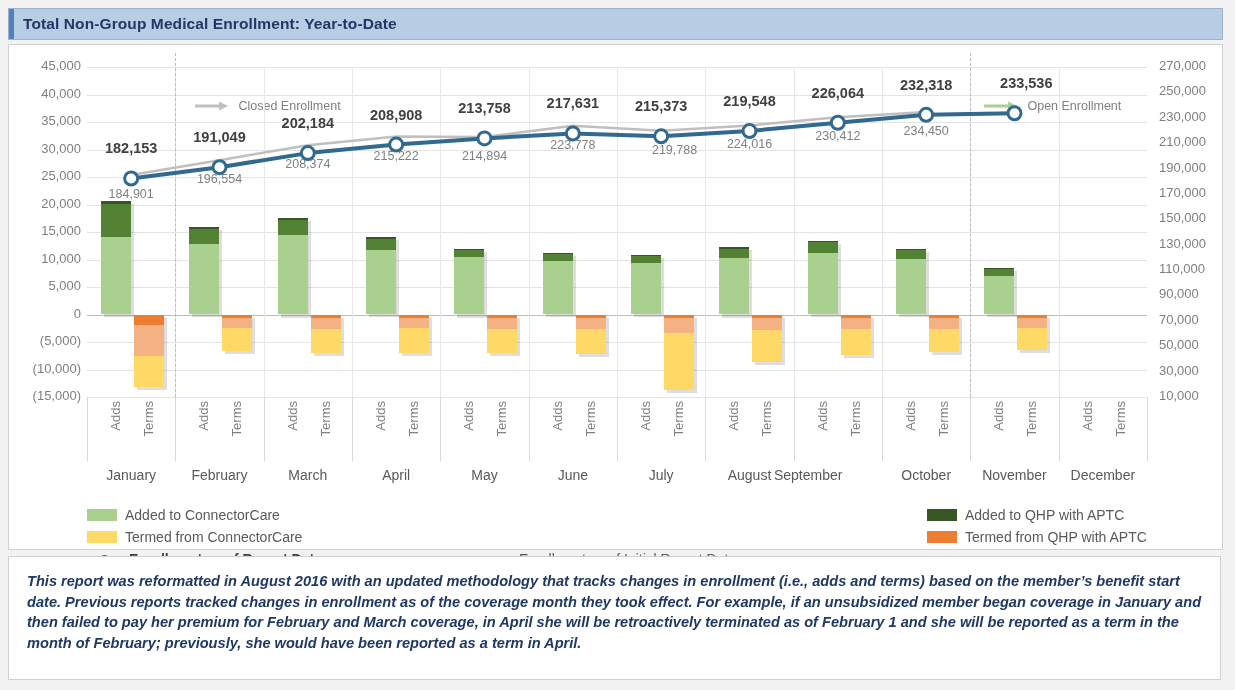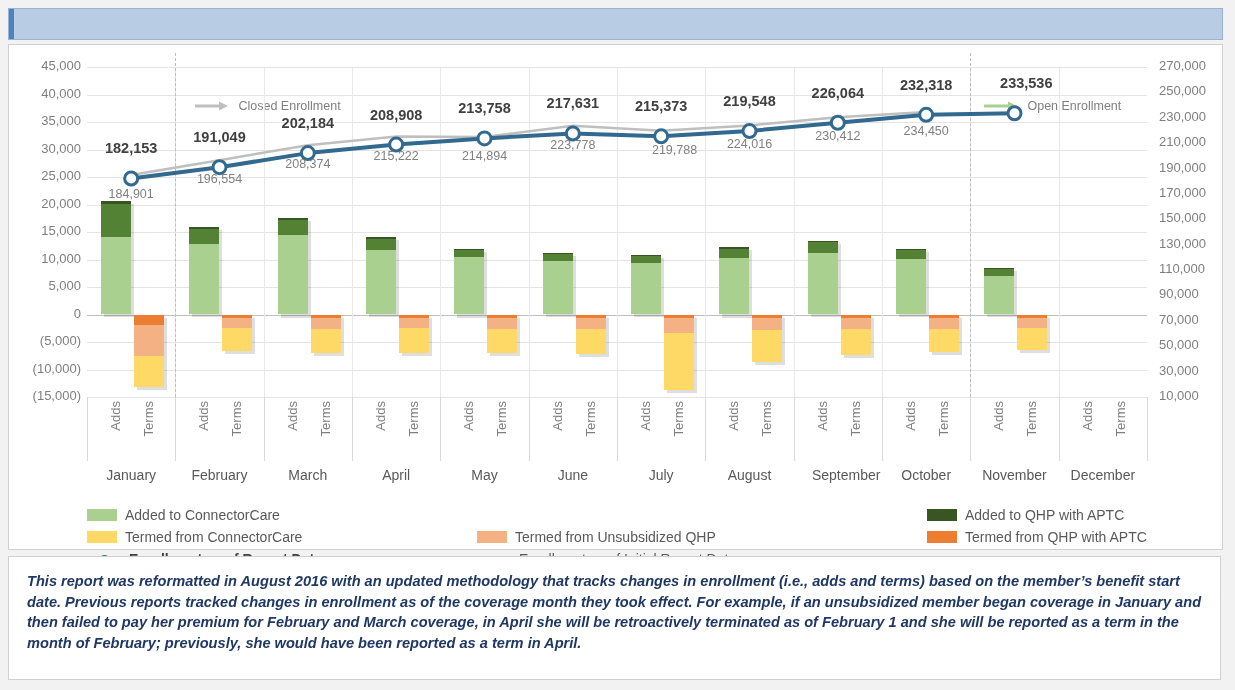--- a/index.html
+++ b/index.html
@@ -92,20 +92,21 @@
     color:#1f3864;
   }
 </style>
 </head>
 <body>
 
 <div class="page">
 
   <div class="titlebar">
     <span class="bar"></span>
+    <h1>Total Non-Group Medical Enrollment: Year-to-Date</h1>
   </div>
 
   <div class="chartpanel">
 
     <div id="left-axis">
         <div class="ylab-l" style="left: 8px; top: 13px;">45,000</div>
         <div class="ylab-l" style="left: 8px; top: 40.5px;">40,000</div>
         <div class="ylab-l" style="left: 8px; top: 68px;">35,000</div>
         <div class="ylab-l" style="left: 8px; top: 95.5px;">30,000</div>
         <div class="ylab-l" style="left: 8px; top: 123px;">25,000</div>
@@ -376,21 +377,21 @@
         <div class="adds-terms" style="left: 495.5px; top: 4px;">Terms</div>
         <div class="monthlab" style="left: 435.667px; width: 100.333px; top: 70px;">June</div>
         <div class="adds-terms" style="left: 551.15px; top: 4px;">Adds</div>
         <div class="adds-terms" style="left: 583.833px; top: 4px;">Terms</div>
         <div class="monthlab" style="left: 524px; width: 100.333px; top: 70px;">July</div>
         <div class="adds-terms" style="left: 639.483px; top: 4px;">Adds</div>
         <div class="adds-terms" style="left: 672.167px; top: 4px;">Terms</div>
         <div class="monthlab" style="left: 612.333px; width: 100.333px; top: 70px;">August</div>
         <div class="adds-terms" style="left: 727.817px; top: 4px;">Adds</div>
         <div class="adds-terms" style="left: 760.5px; top: 4px;">Terms</div>
-        <div class="monthlab" style="left: 709px; width: 100.333px; top: 70px;">September</div>
+        <div class="monthlab" style="left: 671px; width: 100.333px; top: 70px;">September</div>
         <div class="adds-terms" style="left: 816.15px; top: 4px;">Adds</div>
         <div class="adds-terms" style="left: 848.833px; top: 4px;">Terms</div>
         <div class="monthlab" style="left: 789px; width: 100.333px; top: 70px;">October</div>
         <div class="adds-terms" style="left: 904.483px; top: 4px;">Adds</div>
         <div class="adds-terms" style="left: 937.167px; top: 4px;">Terms</div>
         <div class="monthlab" style="left: 877.333px; width: 100.333px; top: 70px;">November</div>
         <div class="adds-terms" style="left: 992.817px; top: 4px;">Adds</div>
         <div class="adds-terms" style="left: 1025.5px; top: 4px;">Terms</div>
         <div class="monthlab" style="left: 965.667px; width: 100.333px; top: 70px;">December</div>
         <div class="tick" style="left: 0px; top: 0px; height: 64px; background: rgb(217, 217, 217);"></div>
@@ -414,24 +415,20 @@
           <span>Added to ConnectorCare</span>
         </div>
         <div class="lgitem" style="left: 840px; top: 0px;">
           <span class="swatch" style="background: rgb(55, 86, 35);"></span>
           <span>Added to QHP with APTC</span>
         </div>
         <div class="lgitem" style="left: 0px; top: 22px;">
           <span class="swatch" style="background: rgb(255, 217, 102);"></span>
           <span>Termed from ConnectorCare</span>
         </div>
-        <div class="lgitem" style="left: 390px; top: 22px;">
-          <span class="swatch" style="background: rgb(244, 177, 131);"></span>
-          <span>Termed from Unsubsidized QHP</span>
-        </div>
         <div class="lgitem" style="left: 840px; top: 22px;">
           <span class="swatch" style="background: rgb(237, 125, 49);"></span>
           <span>Termed from QHP with APTC</span>
         </div>
         <div class="lgitem" style="left: 0px; top: 44px;">
           <span class="lgline">
             <span class="dot"></span>
           </span>
           <span class="lgbold">Enrollment as of Report Date</span>
         </div>

